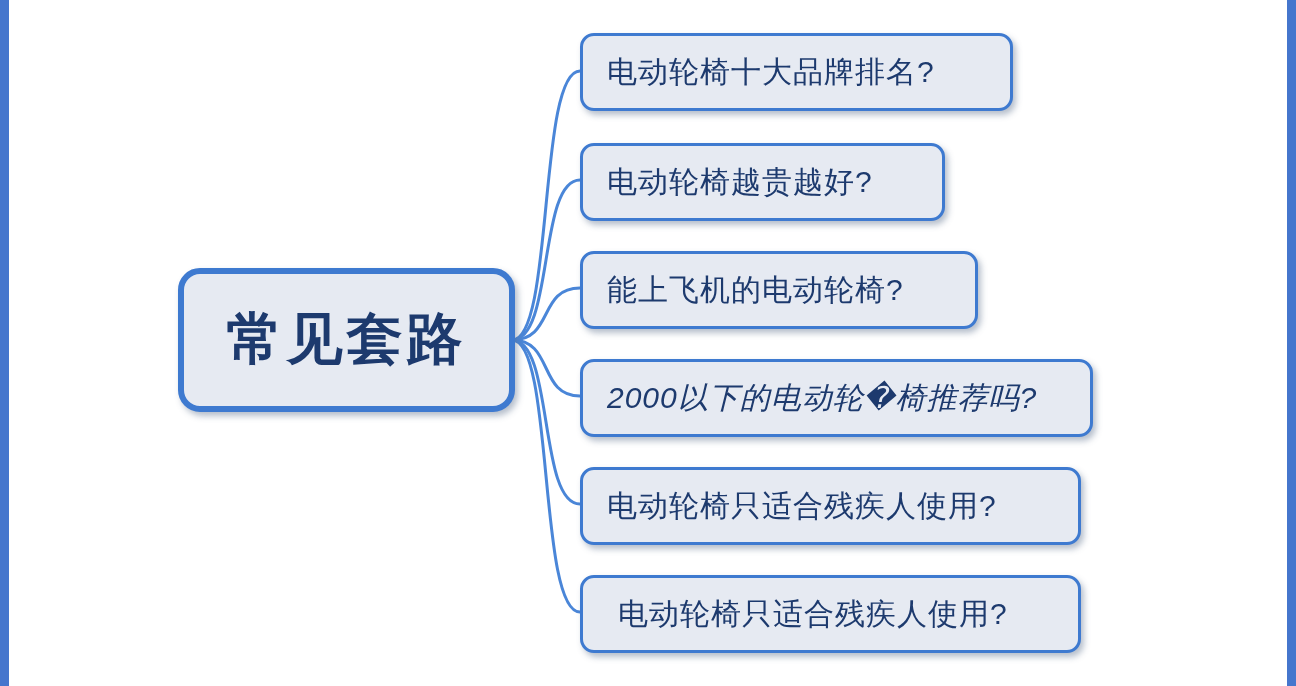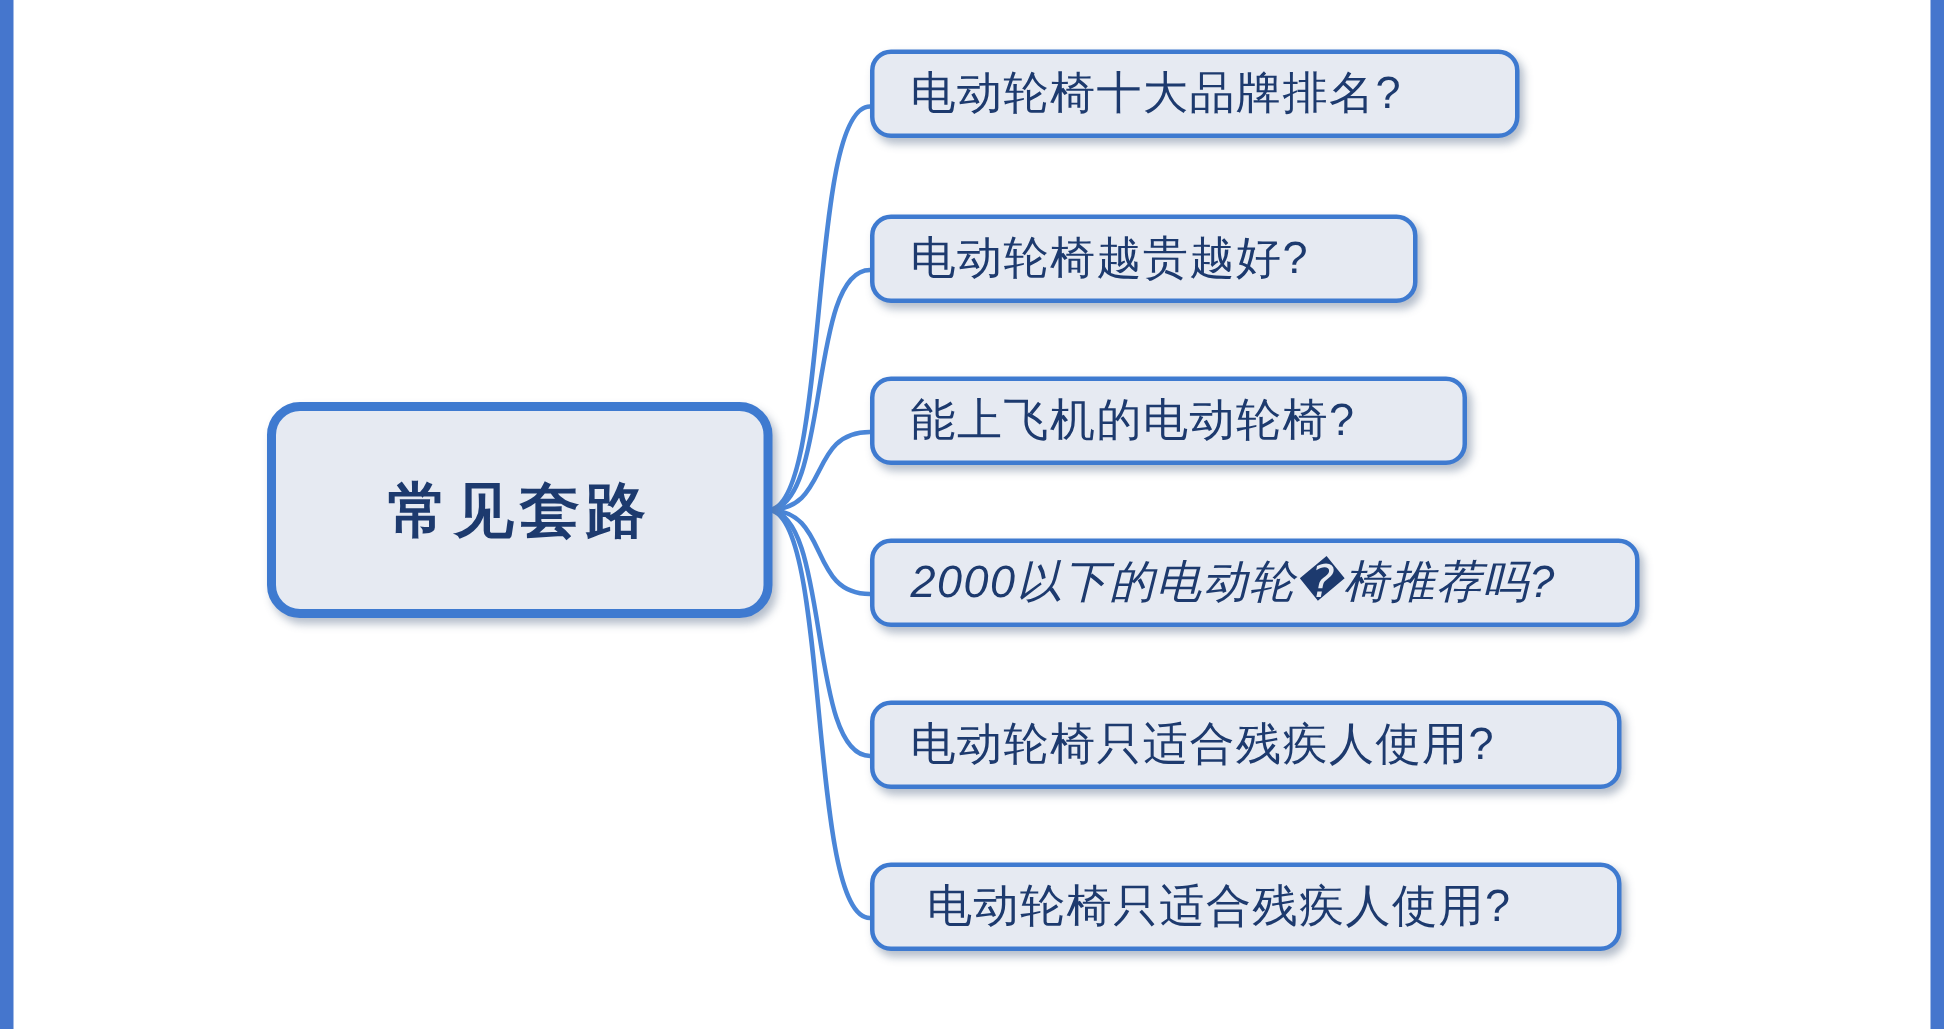--- a/index.html
+++ b/index.html
@@ -44,27 +44,27 @@
     color: #1d3a6e;
     box-shadow: 3px 4px 6px rgba(90, 110, 140, 0.45);
   }
   .node.root {
     left: 178px;
     top: 268px;
     width: 337px;
     height: 144px;
     border-width: 6px;
     border-radius: 22px;
-    font-size: 40px;
+    font-size: 56px;
     font-weight: bold;
     letter-spacing: 4px;
   }
   .node.child {
     left: 580px;
-    height: 59px;
+    height: 78px;
     font-size: 30px;
     font-weight: 500;
     letter-spacing: 1px;
     padding: 0 24px;
     justify-content: flex-start;
   }
   .node.child-0 { top: 33px;  width: 433px; }
   .node.child-1 { top: 143px; width: 365px; }
   .node.child-2 { top: 251px; width: 398px; text-align: right; }
   .node.child-3 { top: 359px; width: 513px; font-style: italic; }

